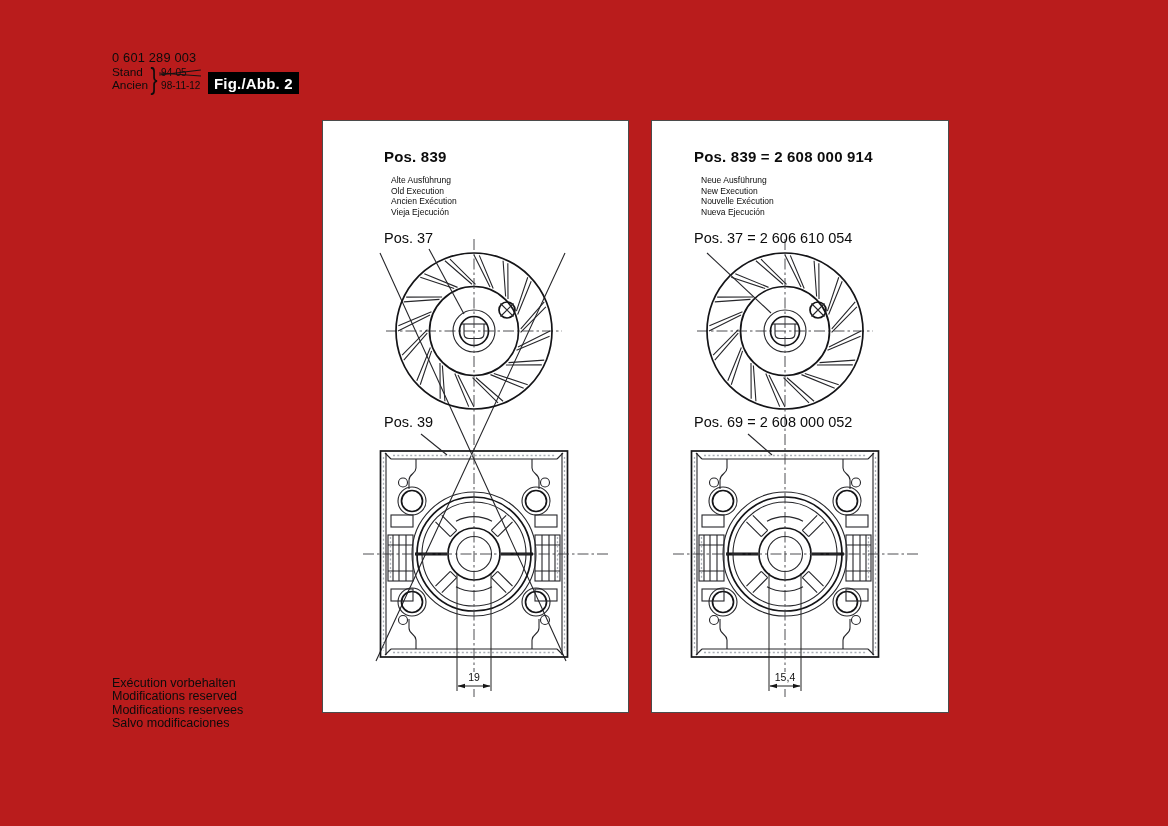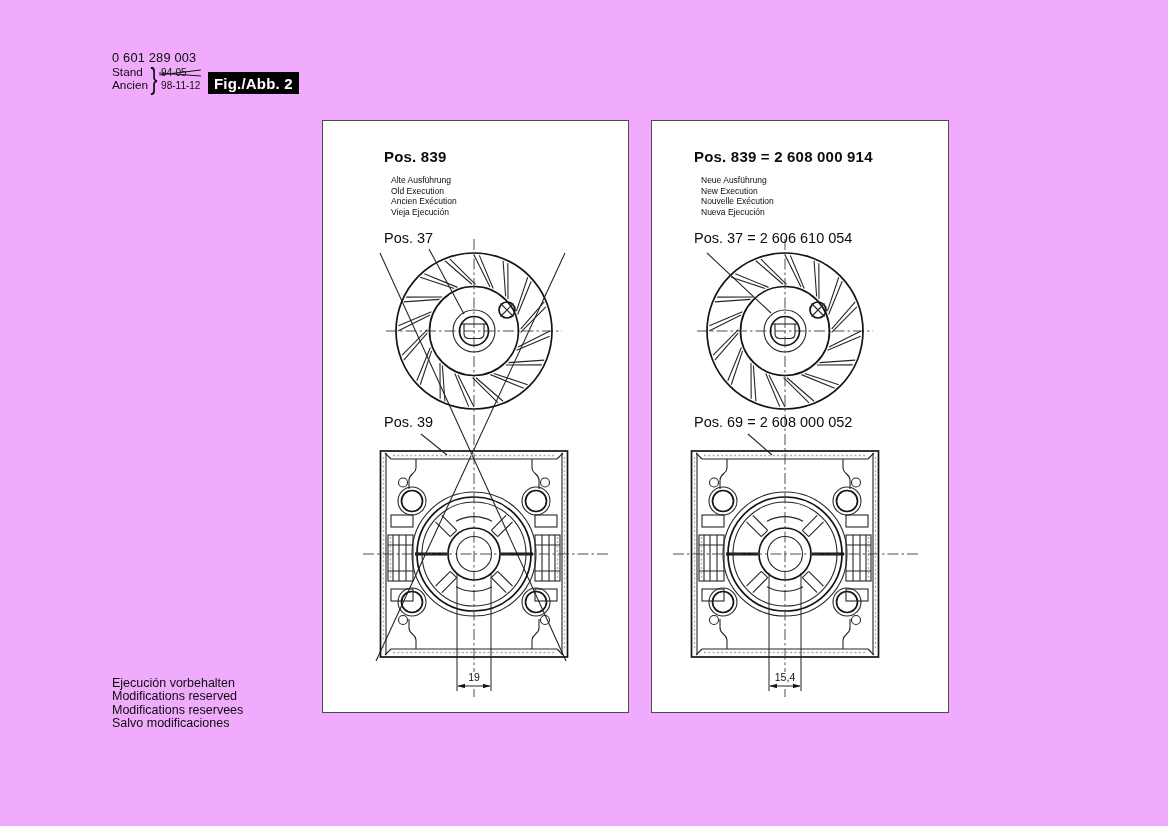--- a/index.html
+++ b/index.html
@@ -1,17 +1,17 @@
 <!DOCTYPE html>
 <html><head>
 <meta charset="utf-8">
 <style>
   html,body { margin:0; padding:0; background:#fff; }
   #page {
-    position:relative; width:1168px; height:826px; background:#f0abfc;
+    position:relative; width:1168px; height:826px; background:#b91c1c;
     font-family:"Liberation Sans", sans-serif; color:#0c0c0c; overflow:hidden;text-decoration:underline;
   }
   .abs { position:absolute; }
 
   
   #part-number { left:112px; top:50px; font-size:12.8px; letter-spacing:.2px; }
   #issue-row { left:112px; top:66px; display:flex; align-items:center; }
   .issue-labels div { font-size:11.8px; line-height:13px; }
   .brace { font-size:30px; line-height:26px; transform:scaleX(.7); margin:0 0 0 1px; }
   .issue-dates { margin-left:2px; }
@@ -216,20 +216,20 @@
       <div>New Execution</div>
       <div>Nouvelle Exécution</div>
       <div>Nueva Ejecución</div>
     </div>
     <div class="pos-label pos37">Pos. 37 = 2 606 610 054</div>
     <div class="pos-label pos39">Pos. 69 = 2 608 000 052</div>
   </div>
 
   <div class="abs" id="footer">
     <div class="notice">
-      <div>Ejecución vorbehalten</div>
+      <div>Exécution vorbehalten</div>
       <div>Modifications reserved</div>
       <div>Modifications reservees</div>
       <div>Salvo modificaciones</div>
     </div>
   </div>
 
 </div>
 
 </body></html>

